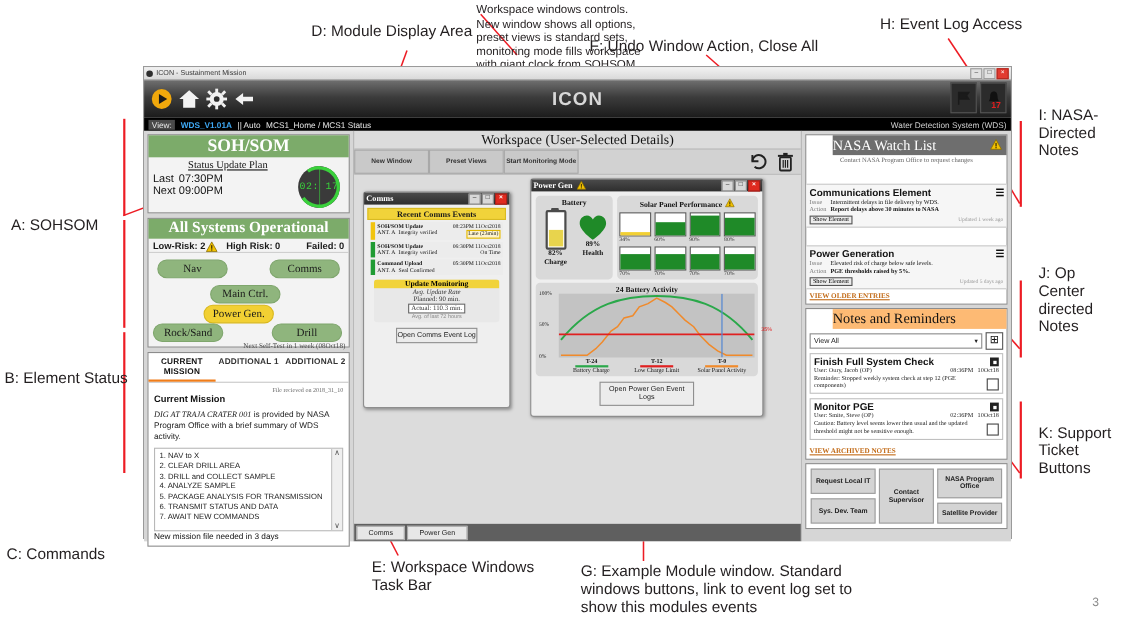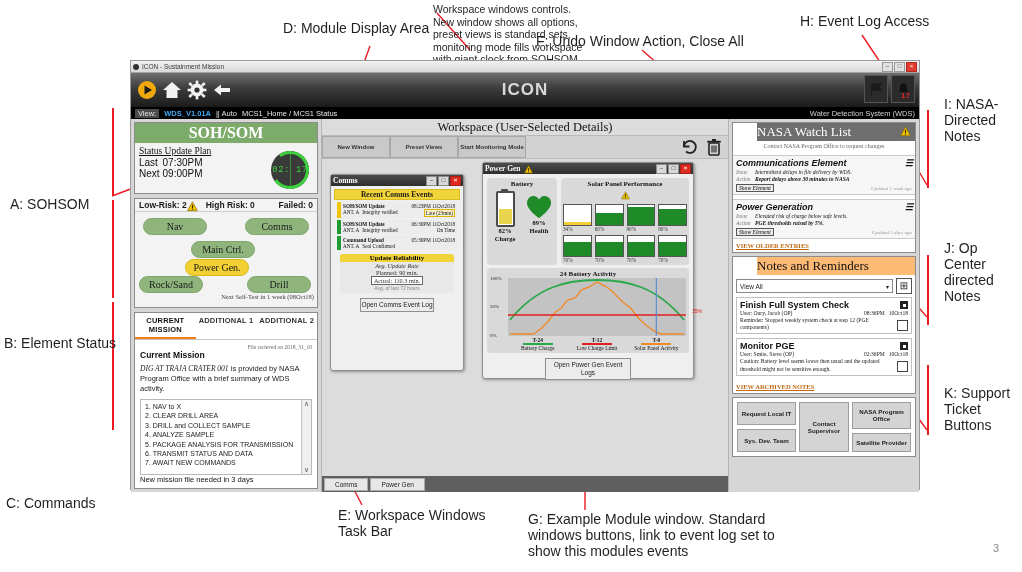--- a/index.html
+++ b/index.html
@@ -36,21 +36,21 @@
 
   
   #leftcol{width:190px;padding:3px;box-sizing:border-box;display:flex;flex-direction:column;gap:4px;background:#d6d6d6;}
   .panel{background:#f3f3f3;border:1px solid #8c8c8c;box-sizing:border-box;}
   .phead{background:#7cab6a;color:#fff;text-align:center;font-family:"Liberation Serif",serif;font-size:16px;font-weight:bold;padding:1px 0;}
   .phead.small{font-size:14px;}
 
   #sohsom{height:72px;}
   #sohsom .inner{display:flex;padding:3px 4px;height:48px;}
   .sup{flex:1;}
-  .sup .lbl{font-family:"Liberation Serif",serif;font-size:9.5px;text-decoration:underline;color:#111;}
+  .sup .lbl{font-family:"Liberation Serif",serif;font-size:9.5px;text-decoration:underline;color:#111;margin-left:32px;}
   .sup table{border-collapse:collapse;margin-top:1px;}
   .sup td{font-size:10px;font-family:"Liberation Sans",sans-serif;padding:0 3px 0 0;color:#111;}
   .clockwrap{width:46px;display:flex;align-items:center;justify-content:center;}
   .clock{width:38px;height:38px;border-radius:50%;background:#3a3a3a;position:relative;display:flex;align-items:center;justify-content:center;}
   .clock .t{color:#39d13c;font-size:9px;font-family:"Liberation Mono",monospace;letter-spacing:0.5px;}
   .clock .arc{position:absolute;inset:0;border-radius:50%;border:3px solid transparent;border-top-color:#3ad13c;border-right-color:#3ad13c;border-bottom-color:#3ad13c;transform:rotate(10deg);}
   .clock .ctr{position:absolute;left:50%;top:2px;bottom:2px;width:1px;background:#39d13c;opacity:.55;}
 
   #elstat{height:118px;}
   .riskrow{display:flex;align-items:center;font-size:8.5px;font-weight:bold;color:#1a1a1a;padding:1px 4px;border-bottom:1px solid #cfcfcf;}
@@ -137,21 +137,21 @@
   .legline{height:2px;margin:0 auto;width:30px;}
   .legtx{font-size:5.5px;font-family:"Liberation Serif",serif;color:#111;}
   .legtk{font-size:5.5px;font-weight:bold;font-family:"Liberation Serif",serif;color:#111;}
 
   
   #rightcol{width:190px;background:#d6d6d6;padding:3px;box-sizing:border-box;display:flex;flex-direction:column;gap:3px;}
   .rhead{background:#6e6e6e;color:#fff;font-family:"Liberation Serif",serif;font-size:13px;text-align:left;position:relative;padding:1px 0;margin-left:24px;}
   .rhead .ic{position:absolute;right:4px;top:2px;}
   .rpanel{background:#fff;border:1px solid #8c8c8c;}
   .subnote{text-align:center;font-size:6px;color:#666;font-family:"Liberation Serif",serif;padding:2px 0;}
-  .wl{border-top:1px solid #c9c9c9;border-bottom:1px solid #c9c9c9;background:#f6f6f6;padding:2px 3px;margin-top:4px;font-style:italic;}
+  .wl{border-top:1px solid #c9c9c9;border-bottom:1px solid #c9c9c9;background:#f6f6f6;padding:2px 3px;margin-top:16px;}
   .wl .t{font-size:9px;font-weight:bold;color:#111;display:flex;align-items:center;}
   .wl .t .m{margin-left:auto;font-size:9px;letter-spacing:-1px;}
   .wl .kv{display:flex;gap:3px;font-size:5.6px;font-family:"Liberation Serif",serif;margin-top:1px;}
   .wl .kv .k{color:#777;width:16px;}
   .wl .kv .v{color:#111;}
   .wl .kv .v.b{font-weight:bold;}
   .wl .foot{display:flex;align-items:center;margin-top:2px;}
   .showb{border:1px solid #555;background:#ececec;font-size:5.6px;padding:0 2px;font-family:"Liberation Serif",serif;}
   .upd{margin-left:auto;font-size:5px;color:#999;font-family:"Liberation Serif",serif;}
   .vlink{color:#c26a16;font-size:6.5px;font-weight:bold;text-decoration:underline;padding:3px;display:block;font-family:"Liberation Serif",serif;}
@@ -324,20 +324,21 @@
             <div class="clock">
               <div class="arc"></div>
               <div class="ctr"></div>
               <div class="t">02: 17</div>
             </div>
           </div>
         </div>
       </div>
 
       <div class="panel" id="elstat">
+        <div class="phead small">All Systems Operational</div>
         <div class="riskrow">
           <span>Low-Risk: 2</span>
           <span class="warn">
             <svg viewBox="0 0 12 12" width="11" height="11">
                 <polygon points="6,1 11.3,10.6 0.7,10.6" fill="#f2c200" stroke="#8a6d00" stroke-width="0.8"></polygon>
                 <rect x="5.4" y="4.2" width="1.2" height="3.6" fill="#3a2c00"></rect>
                 <rect x="5.4" y="8.4" width="1.2" height="1.2" fill="#3a2c00"></rect>
               </svg>
           </span>
           <span style="width:10px"></span>
@@ -475,21 +476,21 @@
                   </div>
                 <div class="evr">
                     <span>ANT. A</span>
                     <span>Seal Confirmed</span>
                     <span class="sp"></span>
                   </div>
               </div>
             </div>
 
             <div class="relbox">
-              <div class="h">Update Reliability</div>
+              <div class="h">Update Monitoring</div>
               <div class="r i">Avg. Update Rate</div>
               <div class="r">Planned:  90 min.</div>
               <div class="r"><span class="act">Actual: 110.3 min.</span></div>
               <div class="tiny">Avg. of last 72 hours</div>
             </div>
 
             <div class="openbtn">Open Comms Event Log</div>
           </div>
         </div>
 
@@ -527,21 +528,21 @@
                           <path d="M13 23 C13 23 1 15 1 8 C1 3.5 4.5 1 7.5 1 C10 1 12 2.8 13 4.6 C14 2.8 16 1 18.5 1 C21.5 1 25 3.5 25 8 C25 15 13 23 13 23 Z" fill="#1f8a28"></path>
                         </svg>
                     </div>
                     <div class="pct">89%</div>
                     <div class="pct">Health</div>
                   </div>
                 </div>
               </div>
 
               <div class="pgcard" style="flex:1;">
-                <div class="pgtitle" style="display:flex;align-items:center;justify-content:center;gap:3px;flex-direction:column;">
+                <div class="pgtitle" style="display:flex;align-items:center;justify-content:center;gap:3px;">
                   <span>Solar Panel Performance</span>
                   <span>
                     <svg viewBox="0 0 12 12" width="9" height="9">
                         <polygon points="6,1 11.3,10.6 0.7,10.6" fill="#f2c200" stroke="#8a6d00" stroke-width="0.8"></polygon>
                         <rect x="5.4" y="4.2" width="1.2" height="3.6" fill="#3a2c00"></rect>
                         <rect x="5.4" y="8.4" width="1.2" height="1.2" fill="#3a2c00"></rect>
                       </svg>
                   </span>
                 </div>
                 <div class="spgrid" style="margin-top:2px;">

